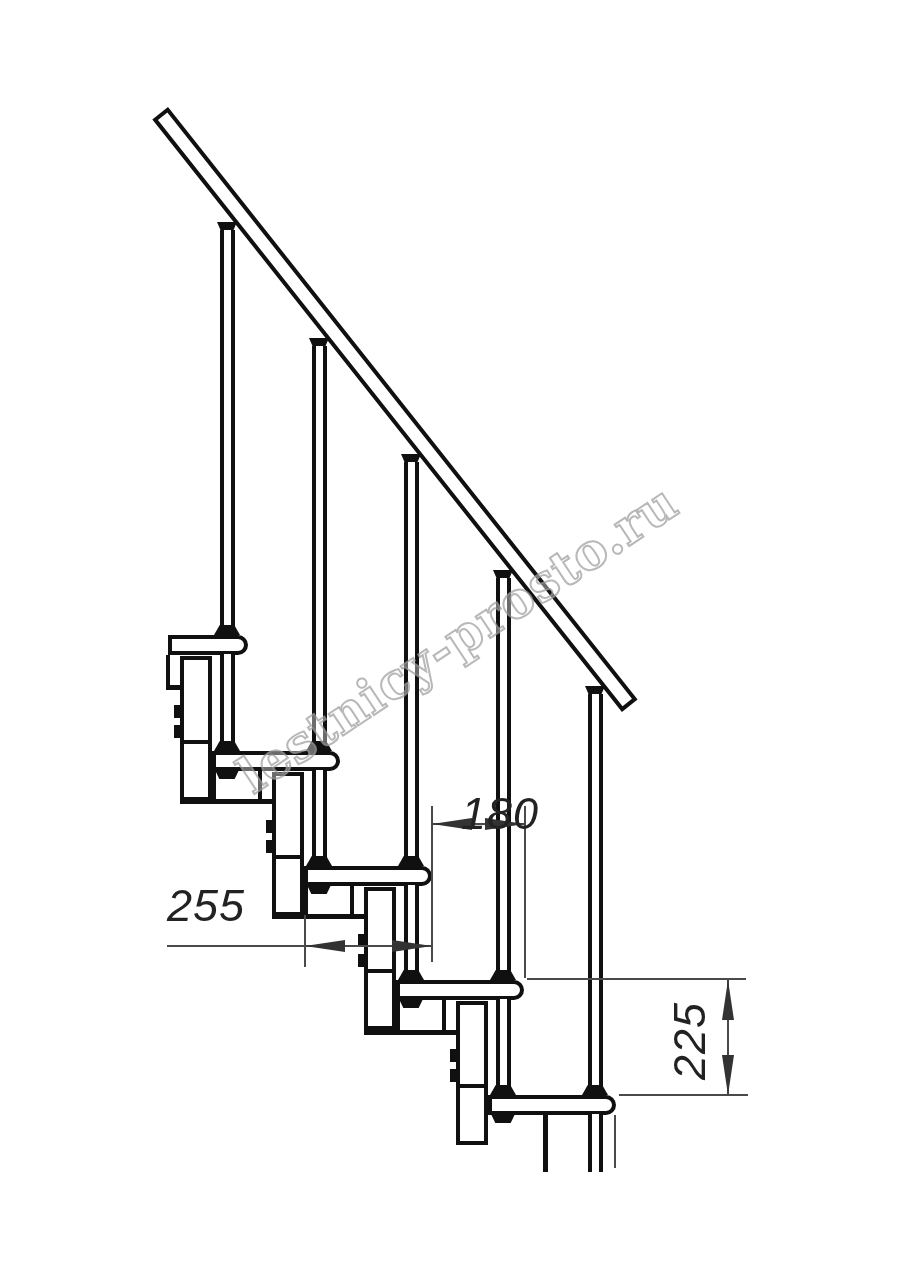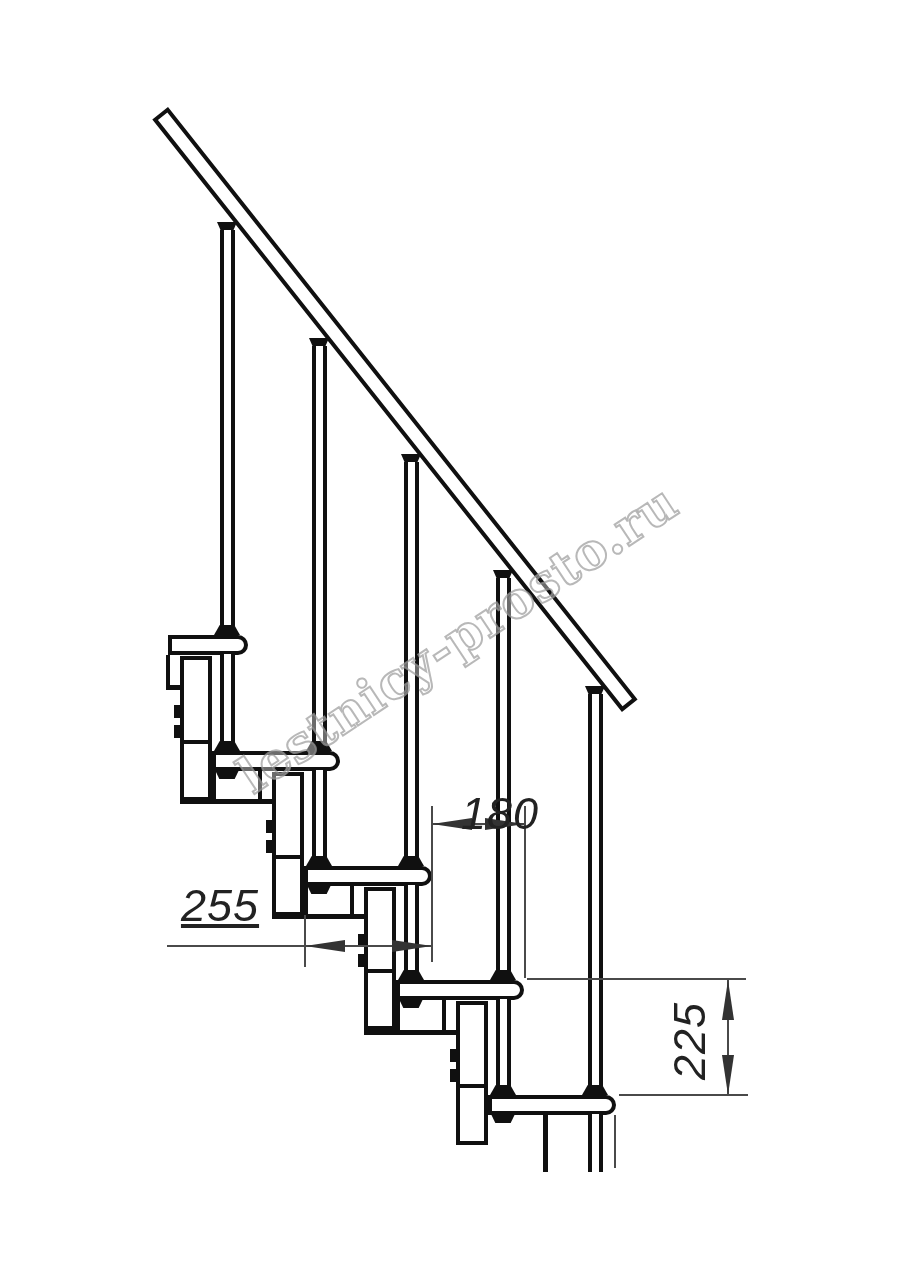--- a/index.html
+++ b/index.html
@@ -121,18 +121,18 @@
       <div class="arrow right" style="left: 392px; top: 940px;"></div>
       <div class="thin" style="left: 527px; top: 978px; width: 219px; height: 2px;"></div>
       <div class="thin" style="left: 619px; top: 1094px; width: 129px; height: 2px;"></div>
       <div class="thin" style="left: 727px; top: 979px; width: 2px; height: 117px;"></div>
       <div class="arrow up" style="left: 722px; top: 980px;"></div>
       <div class="arrow down" style="left: 722px; top: 1055px;"></div>
     </div>
 
   <div class="dimtext" style="left: 452px; top: 760px; width: 96px; z-index: 5; margin-top: 31px;">180</div>
 
-  <div class="dimtext" style="left: 174px; top: 883px; width: 92px; z-index: 5; text-decoration: underline;">255</div>
+  <div class="dimtext" style="left: 160px; top: 883px; width: 92px; z-index: 5;">255</div>
 
   <div class="dimtext dim-225" style="left: 628px; top: 1018px; width: 124px; height: 46px; line-height: 46px; z-index: 5;">225</div>
 
   <div class="watermark" style="z-index: 5;">lestnicy-prosto.ru</div>
 </div>
 
 </body></html>

